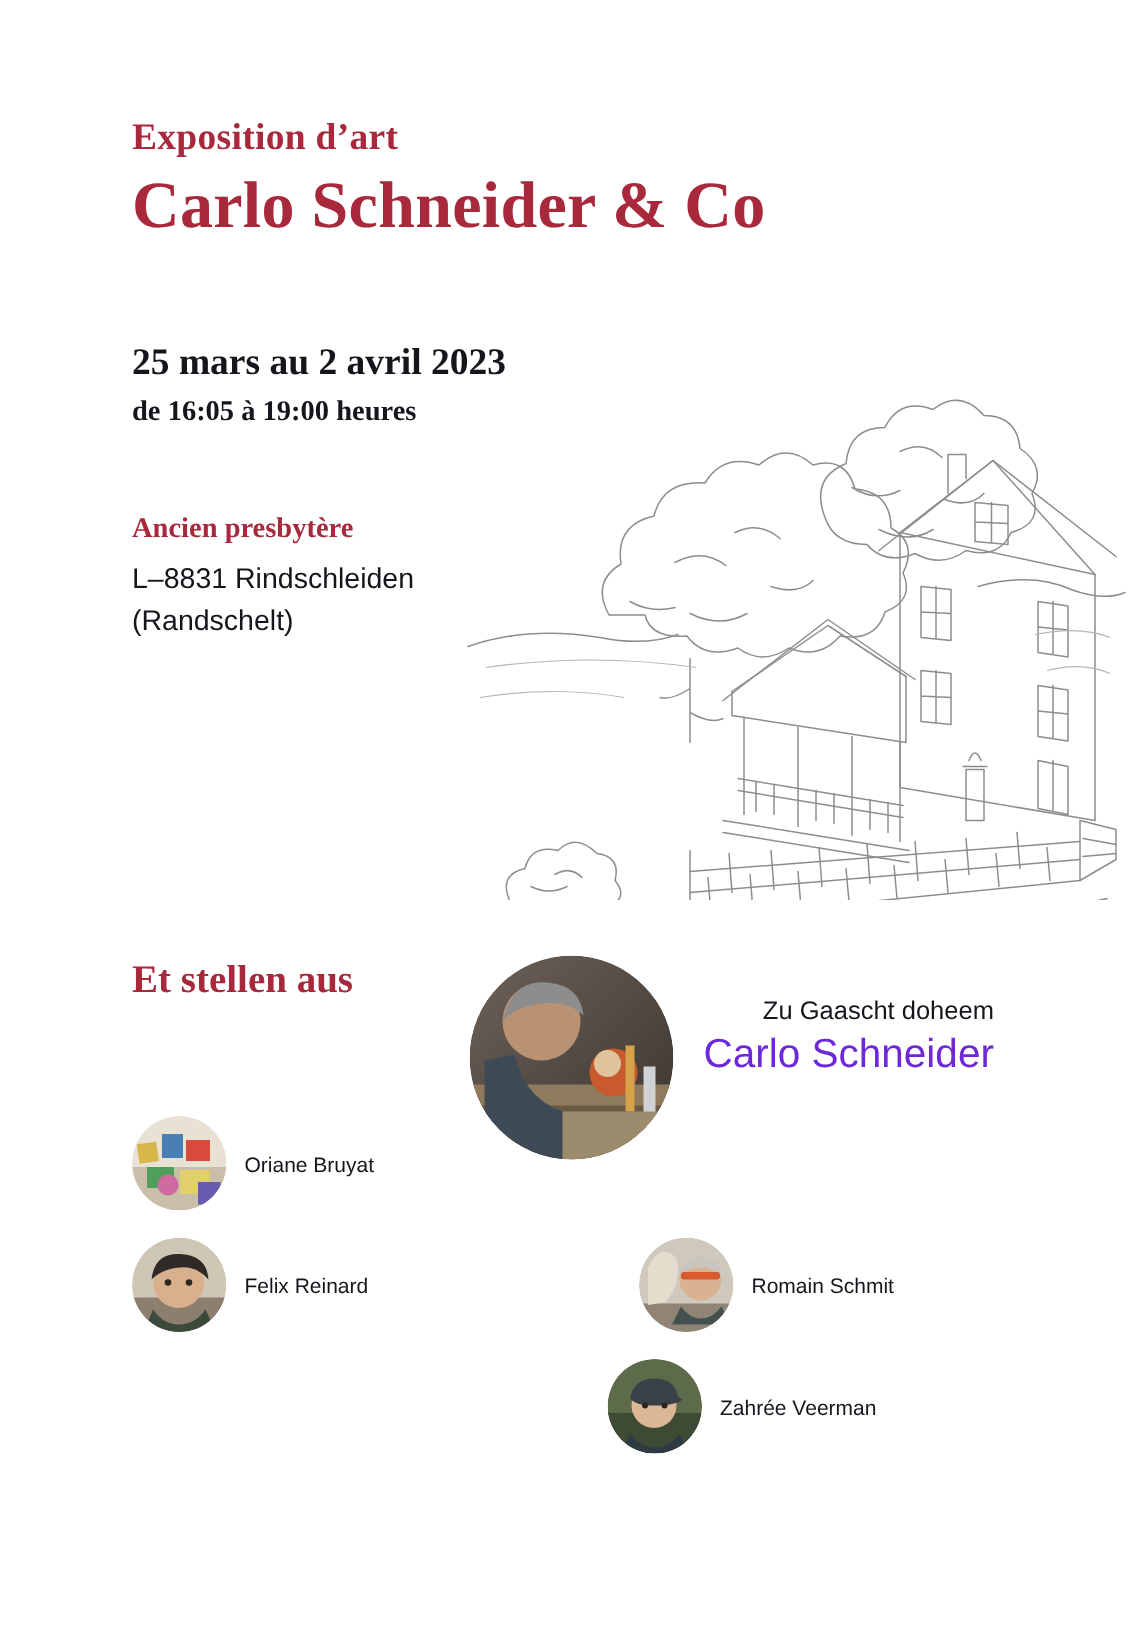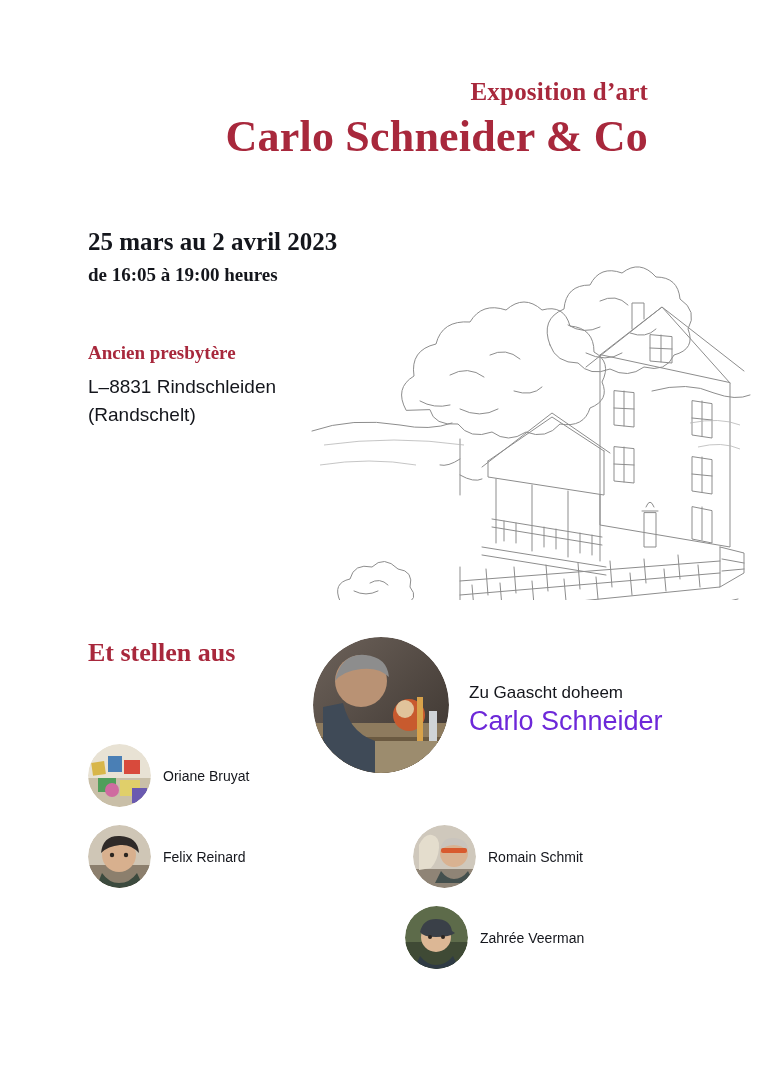--- a/index.html
+++ b/index.html
@@ -21,21 +21,20 @@
     inset: 0;
     background: #ffffff;
   }
 
   
   .header {
     position: absolute;
     left: 88px;
     top: 78px;
     width: 560px;
-    text-align: right;
   }
   .kicker {
     font-family: "Liberation Serif", serif;
     font-weight: bold;
     font-size: 25px;
     color: #a8283c;
     letter-spacing: 0.2px;
     line-height: 1.1;
   }
   .main-title {
@@ -128,21 +127,22 @@
     left: 0;
     top: 0;
     width: 136px;
     height: 136px;
     border-radius: 50%;
     overflow: hidden;
   }
   .featured-text {
     position: absolute;
     left: 156px;
-    top: 46px;
+    top: 27px;
+    text-align: right;
   }
   .featured-kicker {
     font-family: "Liberation Sans", sans-serif;
     font-size: 17px;
     color: #14161c;
     line-height: 1.2;
   }
   .featured-name {
     font-family: Liberation Sans, sans-serif;
     font-size: 27px;
@@ -168,21 +168,21 @@
   .artist .artist-name {
     font-family: "Liberation Sans", sans-serif;
     font-size: 14px;
     color: #14161c;
     white-space: nowrap;
   }
 
   .a1 { left: 88px;  top: 744px; }
   .a2 { left: 88px;  top: 825px; }
   .a3 { left: 88px;  top: 906px; }
-  .a4 { left: 413px; top: 825px; justify-content: flex-end; }
+  .a4 { left: 426px; top: 825px; justify-content: flex-end; }
   .a5 { left: 405px; top: 906px; }
 
   
   .ph { width: 100%; height: 100%; display: block; }
 </style>
 </head>
 <body>
 
 <div class="poster">
 

